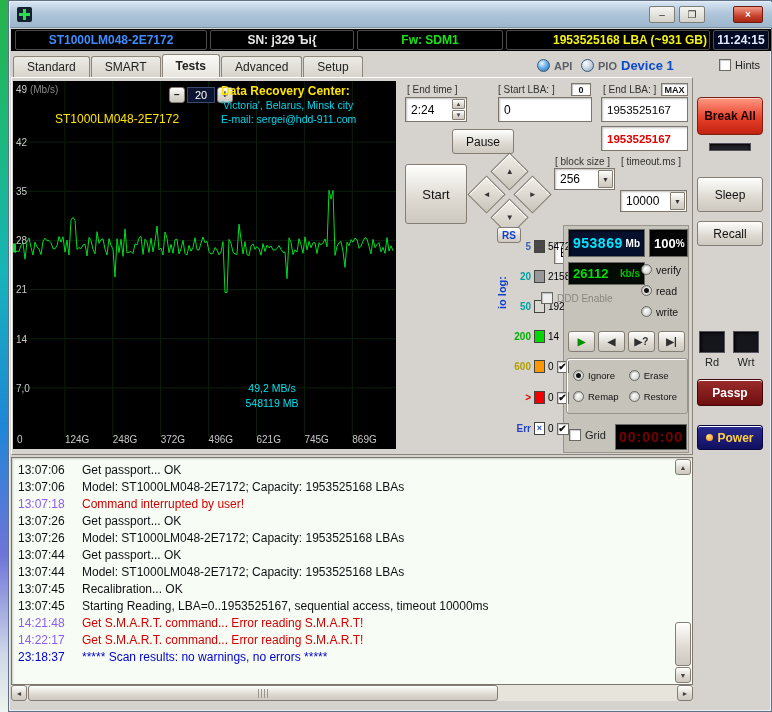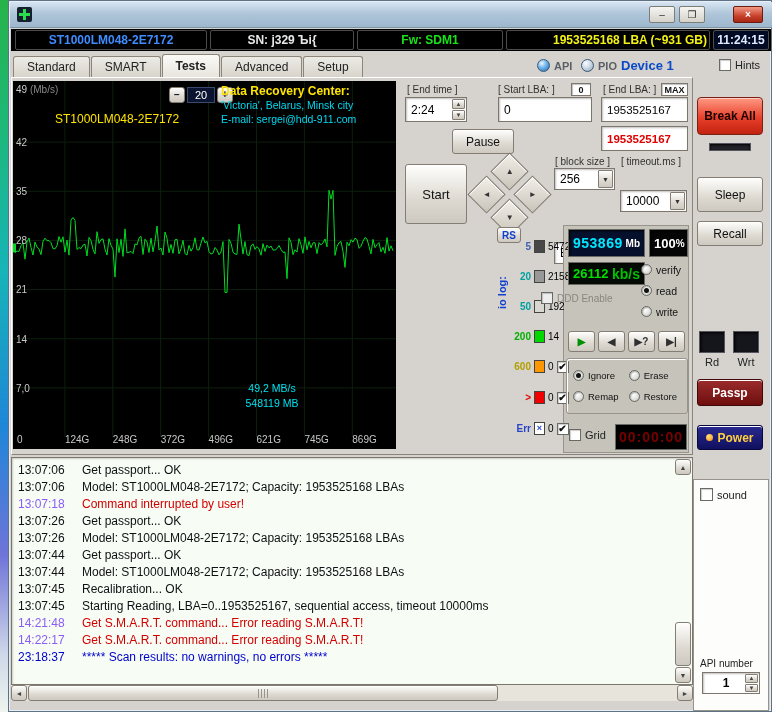--- a/index.html
+++ b/index.html
@@ -110,21 +110,21 @@
   .tcount{font-size:10px;color:#000;}
   #subpanel{left:554px;top:224px;width:126px;height:228px;background:#c6c3bb;border:1px solid #98948c;}
   .lcd{display:flex;align-items:center;justify-content:space-between;padding:0 4px;border:1px solid #6a6a64;
     box-shadow:inset 1px 1px 2px #000;font-family:"DejaVu Sans Mono",monospace;font-weight:bold;}
   #lcd-mb{left:559px;top:228px;width:77px;height:28px;background:#04102c;}
   #lcd-mb .val{color:#00e8ff;font-size:14px;letter-spacing:.5px;}
   #lcd-mb .unit{color:#fff;font-size:10px;}
   #lcd-pct{left:640px;top:228px;width:39px;height:28px;background:#050505;}
   #lcd-pct .val{color:#fff;font-size:13px;} #lcd-pct .unit{color:#fff;font-size:10px;}
   #lcd-speed{left:559px;top:261px;width:77px;height:23px;background:#040a04;}
-  #lcd-speed .val{color:#00e000;font-size:13px;} #lcd-speed .unit{color:#00c000;font-size:14px;}
+  #lcd-speed .val{color:#00e000;font-size:13px;} #lcd-speed .unit{color:#00c000;font-size:10px;}
   #mode-radios{left:632px;top:258px;}
   .rrow{display:flex;align-items:center;gap:4px;height:21px;}
   .rlab{font-size:10.5px;color:#111;white-space:nowrap;}
   #dddw{left:532px;top:291px;}
   #dddw .cblab{font-size:10px;color:#8a877e;}
   #media-buttons{left:559px;top:330px;display:flex;gap:3px;}
   #media-buttons .btn{width:27px;height:21px;}
   .mglyph{font-size:10px;font-weight:bold;line-height:1;}
   #defect-group{left:557px;top:357px;width:122px;height:56px;border:1px solid #98948c;border-radius:3px;
     box-shadow:inset 1px 1px 0 #fff;padding:6px 6px;display:grid;grid-template-rows:repeat(2,1fr);grid-auto-flow:column;column-gap:6px;}
@@ -428,34 +428,20 @@
   <div class="a btn" id="btn-recall">Recall</div>
   <div class="a ind" id="rdbox"></div>
   <div class="a ind" id="wrtbox"></div>
   <div class="indlab" id="rdlbl">Rd</div>
   <div class="indlab" id="wrtlbl">Wrt</div>
   <div class="a btn" id="btn-passp">Passp</div>
   <div class="a btn" id="btn-power">
     <span class="pdot"></span>
     <span>Power</span>
   </div>
-  <div class="a" id="whitepanel">
-    <div class="a rwrap" id="soundw">
-      <span class="cb" style="width:13px;height:13px;"></span>
-      <span class="cblab">sound</span>
-    </div>
-    <div class="a" id="apilbl">API number</div>
-    <div class="field" id="apispin">
-      <span>1</span>
-      <span class="spinbtns">
-            <span class="btn">▲</span>
-            <span class="btn">▼</span>
-          </span>
-    </div>
-  </div>
 
   <div class="a" id="log">
     <div id="loglist">
           <div class="lrow">
             <span class="ltime">13:07:06</span>
             <span class="ltext">Get passport... OK</span>
           </div>
           <div class="lrow">
             <span class="ltime">13:07:06</span>
             <span class="ltext">Model: ST1000LM048-2E7172; Capacity: 1953525168 LBAs</span>

